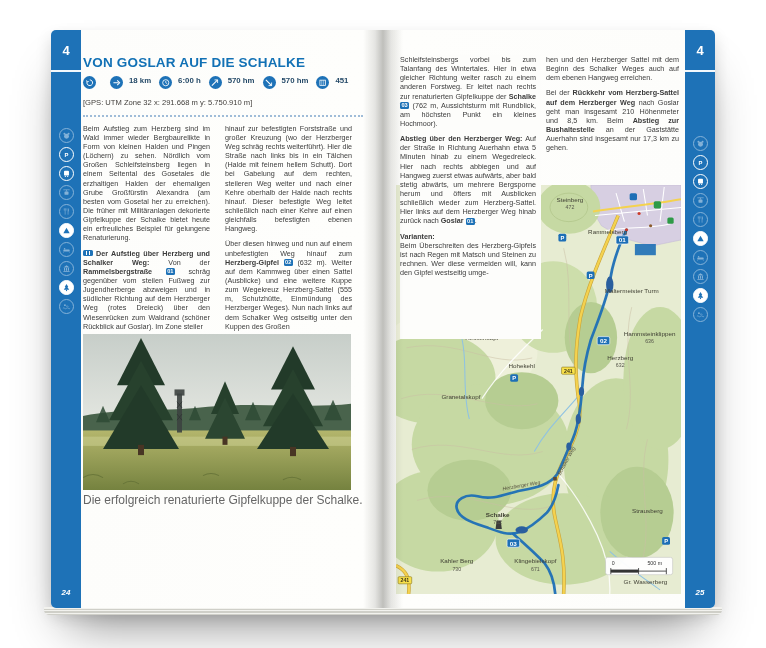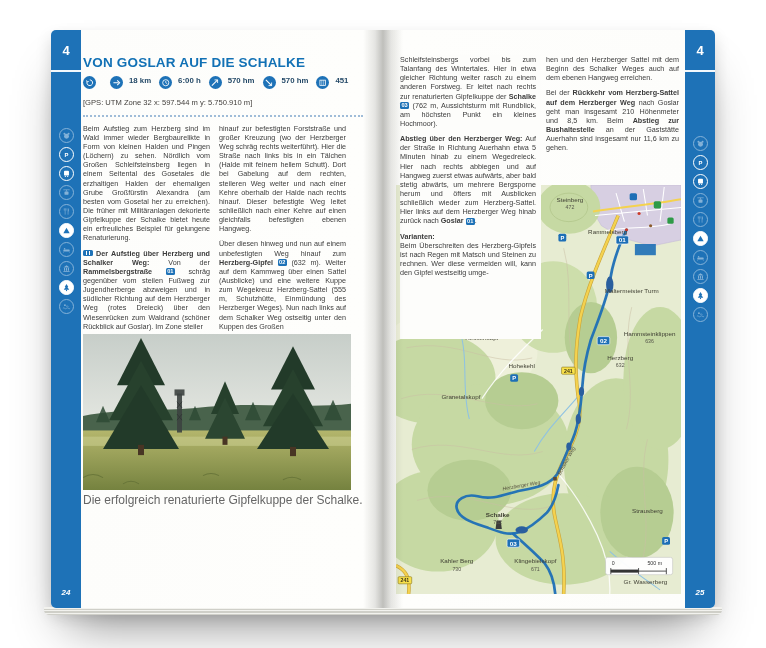--- a/index.html
+++ b/index.html
@@ -36,21 +36,21 @@
   
   .content-l{position:absolute;left:30px;right:0;top:0;bottom:0;padding:25px 20px 8px 2px;}
   .rtitle{color:#1271b5;font-size:13.5px;font-weight:bold;letter-spacing:.2px;margin:0 0 6px 0;}
   .rsub{color:#cf4330;font-size:9.2px;font-weight:bold;margin:0 0 9px 0;}
   .stats{display:flex;align-items:center;gap:8px;margin-bottom:9px;}
   .stat{display:flex;align-items:flex-start;gap:6px;color:#254a68;font-size:7.8px;font-weight:bold;}
   .stico{width:13px;height:13px;border-radius:50%;background:#1e72b7;display:flex;align-items:center;justify-content:center;flex:none;}
   .stico svg{width:9.5px;height:9.5px;display:block;}
   .infoblock{font-size:7.6px;line-height:1.42;color:#44413e;border-bottom:2px dotted #9fbcd8;padding-bottom:6px;margin-bottom:7px;}
   .ilbl{color:#55a0d6;font-weight:bold;}
-  .cols{display:flex;gap:9px;height:208px;overflow:hidden;}
+  .cols{display:flex;gap:15px;height:208px;overflow:hidden;}
   .col{width:127px;font-size:7.2px;line-height:1.27;text-align:justify;color:#3b3b3b;}
   .col p, .rcoltxt p{margin:0 0 6px 0;}
   .mk{display:inline-block;background:#1e72b7;color:#fff;font-size:5.6px;font-weight:bold;
       padding:0 1.5px;border-radius:1.5px;line-height:7px;vertical-align:.5px;}
   .ptag{display:inline-block;width:10px;height:6.5px;background:#1e72b7;border-radius:1.5px;margin-right:3px;position:relative;vertical-align:-.5px;}
   .ptag::after{content:"";position:absolute;left:2.5px;top:1.5px;width:5px;height:3.5px;
       background:repeating-linear-gradient(90deg,#fff 0 1.2px,transparent 1.2px 2.6px);}
   .photo{margin-top:2px;width:268px;height:156px;overflow:hidden;}
   .photo svg{display:block;width:100%;height:100%;}
   .caption{font-size:12px;color:#666;margin-top:3px;}
@@ -206,21 +206,21 @@
                 <svg viewBox="0 0 20 20">
                   <rect x="4" y="4.5" width="12" height="11" stroke="#fff" stroke-width="1.6" fill="none"></rect>
                   <path d="M8 4.5 V15.5 M12 4.5 V15.5" stroke="#fff" stroke-width="1.1" fill="none"></path>
                 </svg>
               </span>
           <b>451</b>
             </span>
       </div>
 
       <div class="infoblock">
-        <div>[GPS: UTM Zone 32    x: 597.544 m    y: 5.750.910 m]</div>
+        <div>[GPS: UTM Zone 32    x: 291.668 m    y: 5.750.910 m]</div>
       </div>
 
       <div class="cols">
         <div class="col">
           <p>Beim Aufstieg zum Herzberg sind im Wald immer wieder Bergbaurelikte in Form von kleinen Halden und Pingen (Löchern) zu sehen. Nördlich vom Großen Schleifsteinsberg liegen in einem Seitental des Gosetales die erzhaltigen Halden der ehemaligen Grube Großfürstin Alexandra (am besten vom Gosetal her zu erreichen). Die früher mit Militäranlagen dekorierte Gipfelkuppe der Schalke bietet heute ein erfreuliches Beispiel für gelungene Renaturierung.</p>
           <p><span class="ptag"></span><b>Der Aufstieg über Herzberg und Schalker Weg:</b><span> Von der </span><b>Rammelsbergstraße</b> <span class="mk">01</span><span> schräg gegenüber vom steilen Fußweg zur Jugendherberge abzweigen und in südlicher Richtung auf dem Herzberger Weg (rotes Dreieck) über den Wiesenrücken zum Waldrand (schöner Rückblick auf Goslar). Im Zone steiler</span></p>
         </div>
         <div class="col">
           <p>hinauf zur befestigten Forststraße und großer Kreuzung (wo der Herzberger Weg schräg rechts weiterführt). Hier die Straße nach links bis in ein Tälchen (Halde mit feinem hellem Schutt). Dort bei Gabelung auf dem rechten, steileren Weg weiter und nach einer Kehre oberhalb der Halde nach rechts hinauf. Dieser befestigte Weg leitet schließlich nach einer Kehre auf einen gleichfalls befestigten ebenen Hangweg.</p>
           <p><span>Über diesen hinweg und nun auf einem unbefestigten Weg hinauf zum </span><b>Herzberg-Gipfel</b> <span class="mk">02</span><span> (632 m). Weiter auf dem Kammweg über einen Sattel (Ausblicke) und eine weitere Kuppe zum Wegekreuz Herzberg-Sattel (555 m, Schutzhütte, Einmündung des Herzberger Weges). Nun nach links auf dem Schalker Weg ostseitig unter den Kuppen des Großen</span></p>
@@ -386,21 +386,21 @@
       </div>
 
       <div class="rcol1 rcoltxt">
         <p><span>Schleifsteinsbergs vorbei bis zum Talanfang des Wintertales. Hier in etwa gleicher Richtung weiter rasch zu einem anderen Forstweg. Er leitet nach rechts zur renaturierten Gipfelkuppe der </span><b>Schalke</b> <span class="mk">03</span><span> (762 m, Aussichtsturm mit Rundblick, am höchsten Punkt ein kleines Hochmoor).</span></p>
         <p><b>Abstieg über den Herzberger Weg:</b><span> Auf der Straße in Richtung Auerhahn etwa 5 Minuten hinab zu einem Wegedreieck. Hier nach rechts abbiegen und auf Hangweg zuerst etwas aufwärts, aber bald stetig abwärts, um mehrere Bergsporne herum und öfters mit Ausblicken schließlich wieder zum Herzberg-Sattel. Hier links auf dem Herzberger Weg hinab zurück nach </span><b>Goslar</b> <span class="mk">01</span><span>.</span></p>
         <p><b>Varianten:</b><br><span>Beim Überschreiten des Herzberg-Gipfels ist nach Regen mit Matsch und Steinen zu rechnen. Wer diese vermeiden will, kann den Gipfel westseitig umge-</span></p>
       </div>
 
       <div class="rcol2 rcoltxt">
         <p>hen und den Herzberger Sattel mit dem Beginn des Schalker Weges auch auf dem ebenen Hangweg erreichen.</p>
-        <p><span>Bei der </span><b>Rückkehr vom Herzberg-Sattel auf dem Herzberger Weg</b><span> nach Goslar geht man insgesamt 210 Höhenmeter und 8,5 km. Beim </span><b>Abstieg zur Bushaltestelle</b><span> an der Gaststätte Auerhahn sind insgesamt nur 11,6 km zu gehen.</span></p>
+        <p><span>Bei der </span><b>Rückkehr vom Herzberg-Sattel auf dem Herzberger Weg</b><span> nach Goslar geht man insgesamt 210 Höhenmeter und 8,5 km. Beim </span><b>Abstieg zur Bushaltestelle</b><span> an der Gaststätte Auerhahn sind insgesamt nur 17,3 km zu gehen.</span></p>
       </div>
      </div>
     </div>
 
     <div class="sidebar sidebar-r">
       <div class="tabnum">4</div>
       <div class="icostack icostack-r">
         <span class="sico dim">
               <svg viewBox="0 0 20 20">
                 <circle cx="5.5" cy="6" r="2.3" fill="currentColor"></circle>

